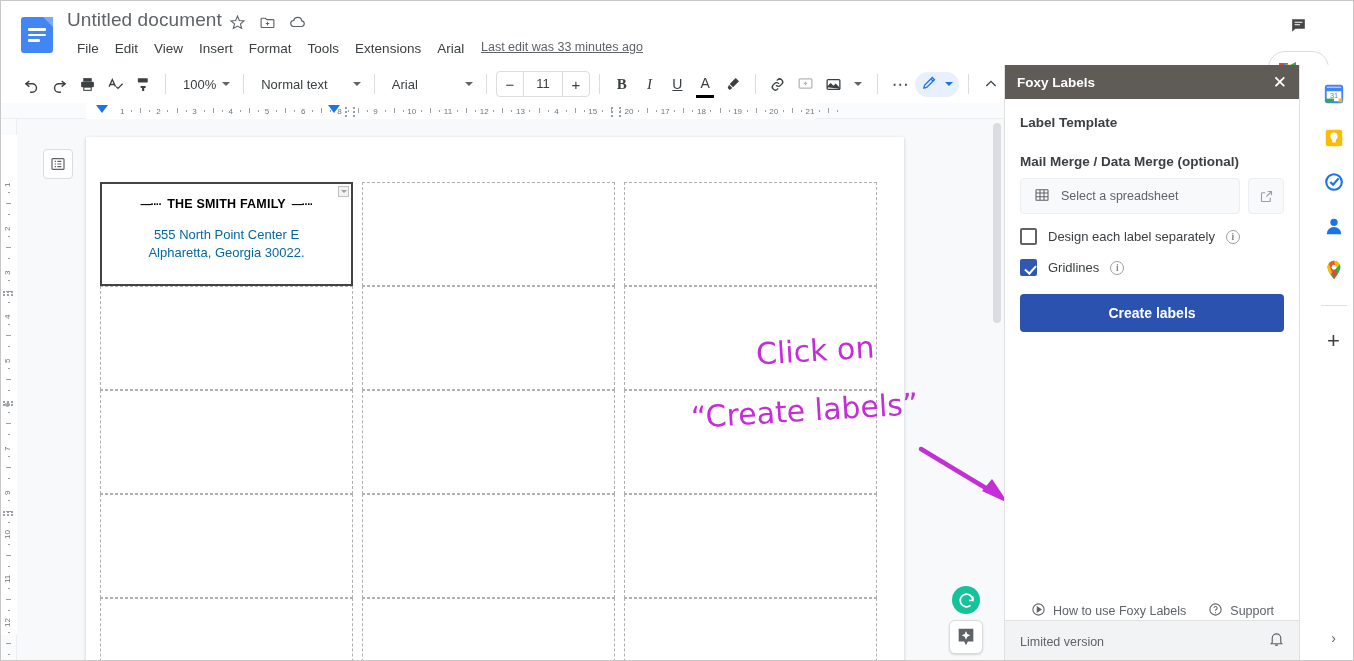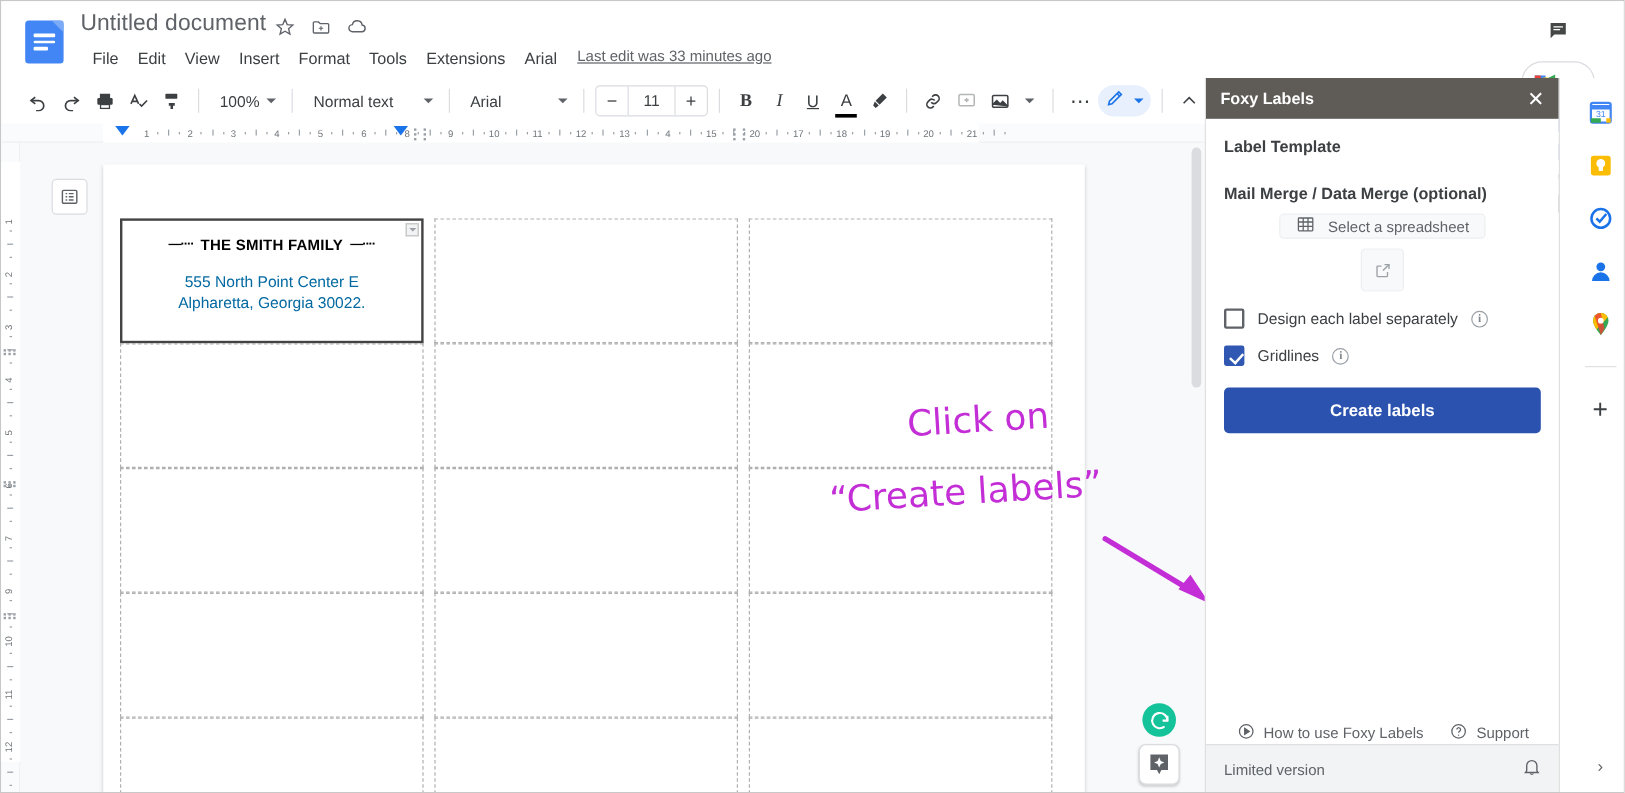--- a/index.html
+++ b/index.html
@@ -179,21 +179,21 @@
   }
   .tf-code { font-size:13px; font-weight:bold; color:#3c4043; }
   .tf-div { width:1px; height:20px; background:#dadce0; margin:0 13px; }
   .tf-desc { font-size:13px; color:#5f6368; }
   .foxy-desc { margin-top:14px; font-size:13px; color:#5f6368; line-height:1.72; }
   .inline-box {
     display:inline-block; width:15px; height:15px; border:1.5px solid #5f6368;
     vertical-align:-3px; margin:0 2px;
   }
   .sec-title2 { font-size:13.5px; color:#3c4043; font-weight:bold; margin-top:24px; margin-bottom:9px; }
-  .sheet-row { display:flex; gap:8px; align-items:center;flex-direction:column; }
+  .sheet-row { display:flex; gap:8px; align-items:center; }
   .sheet-btn {
     flex:1; height:36px; background:#f8f9fa; border:1px solid #eceff1; border-radius:4px;
     display:flex; align-items:center; gap:11px; padding:0 13px; font-size:12.5px; color:#5f6368;
   }
   .sheet-ext {
     width:36px; height:36px; background:#f8f9fa; border:1px solid #eceff1; border-radius:4px;
     display:flex; align-items:center; justify-content:center;
   }
   .chk-row { display:flex; align-items:center; gap:11px; margin-top:14px; }
   .chk {

